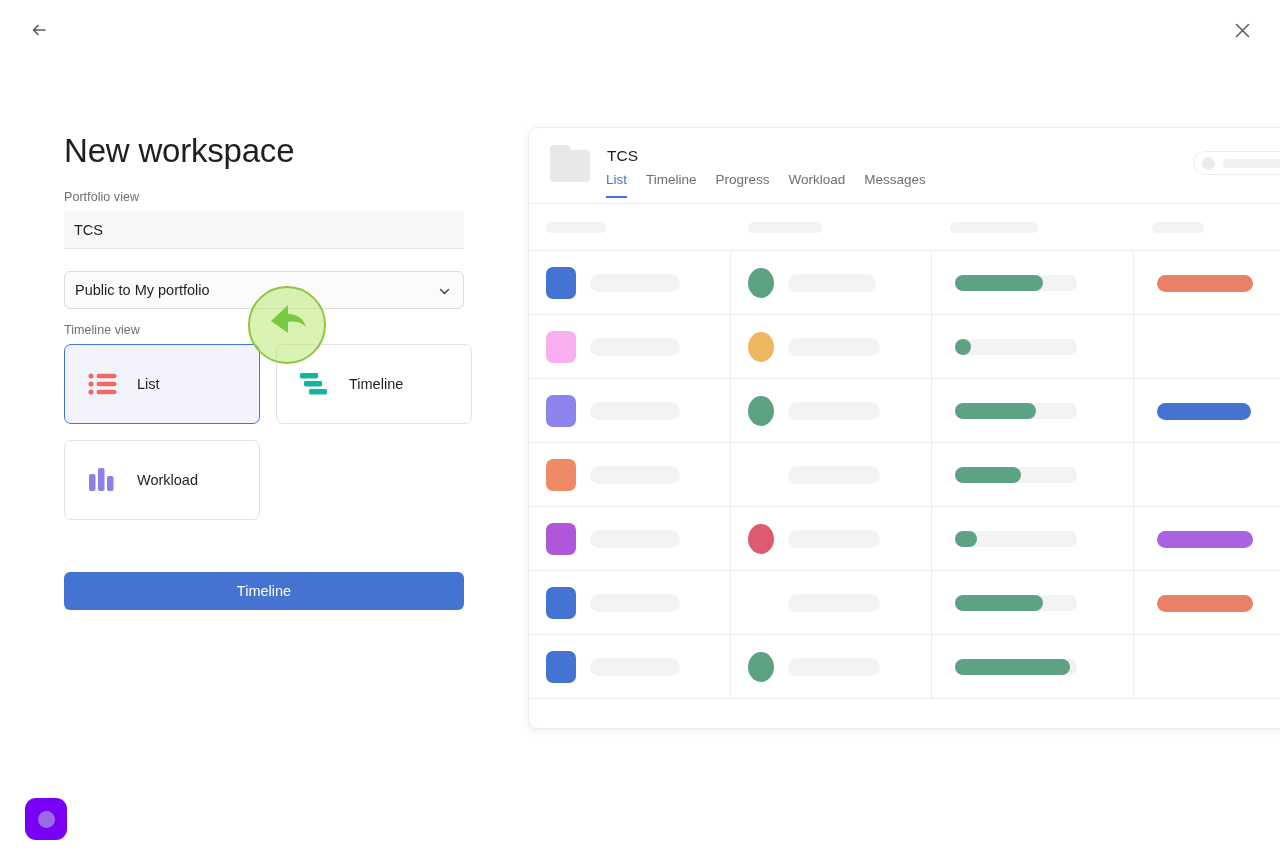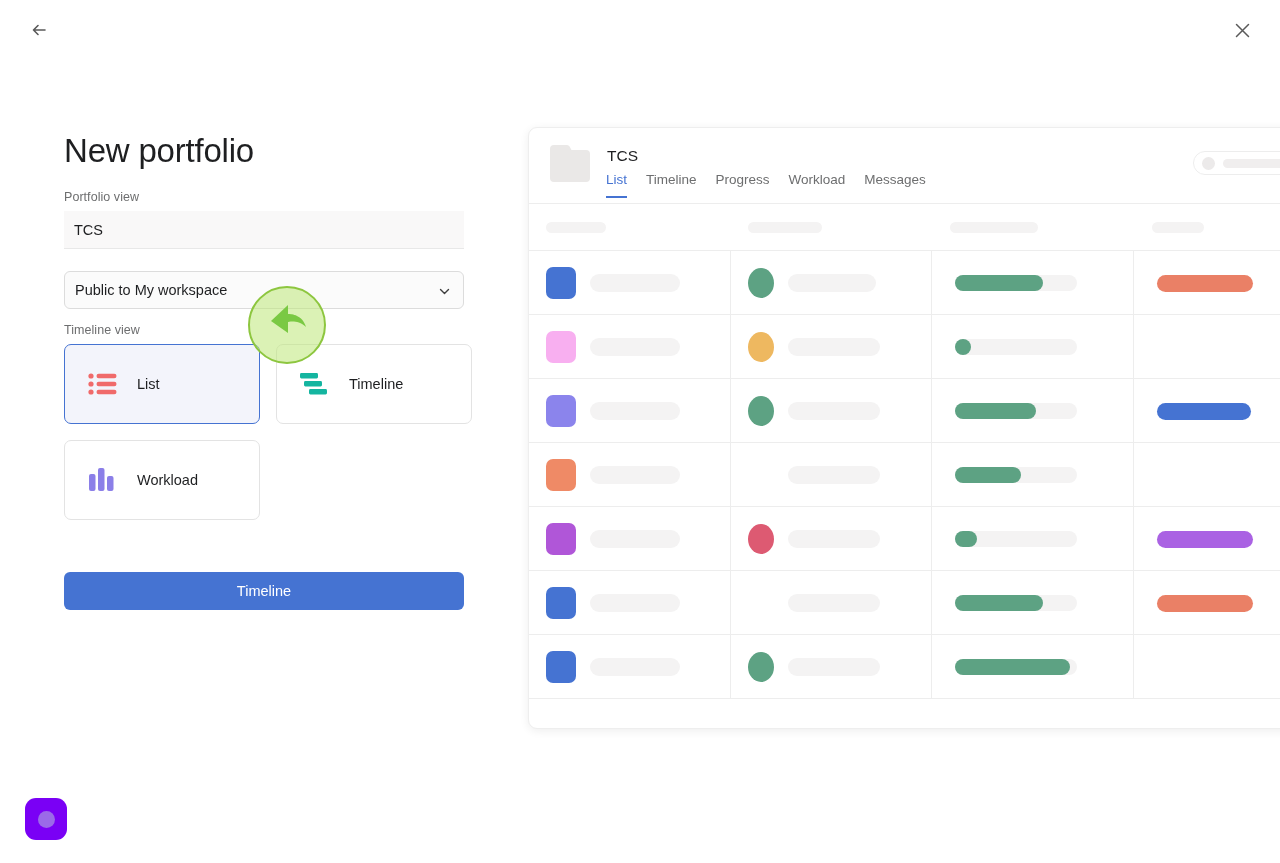--- a/index.html
+++ b/index.html
@@ -163,30 +163,30 @@
       <span>
         <svg width="17" height="17" viewBox="0 0 17 17" fill="none">
           <path d="M2.5 2.5L14.5 14.5M14.5 2.5L2.5 14.5" stroke="#5a5a5a" stroke-width="1.5" stroke-linecap="round"></path>
         </svg>
       </span>
     </button>
   </div>
 
   <div class="form">
 
-    <div class="page-title">New portfolio</div>
+    <div class="page-title">New workspace</div>
 
     <div class="field-label">Portfolio view</div>
     <input class="name-input" type="text" value="TCS" style="">
 
     <div class="spacer-22"></div>
 
     <div class="select-wrap">
       <div class="privacy-select">
-        <span>Public to My workspace</span>
+        <span>Public to My portfolio</span>
       </div>
       <span class="chev">
         <svg width="13" height="13" viewBox="0 0 13 13" fill="none">
           <path d="M2.5 4.5L6.5 8.5L10.5 4.5" stroke="#3f3f3f" stroke-width="1.4" stroke-linecap="round" stroke-linejoin="round"></path>
         </svg>
       </span>
     </div>
 
     <div class="spacer-14"></div>
 

